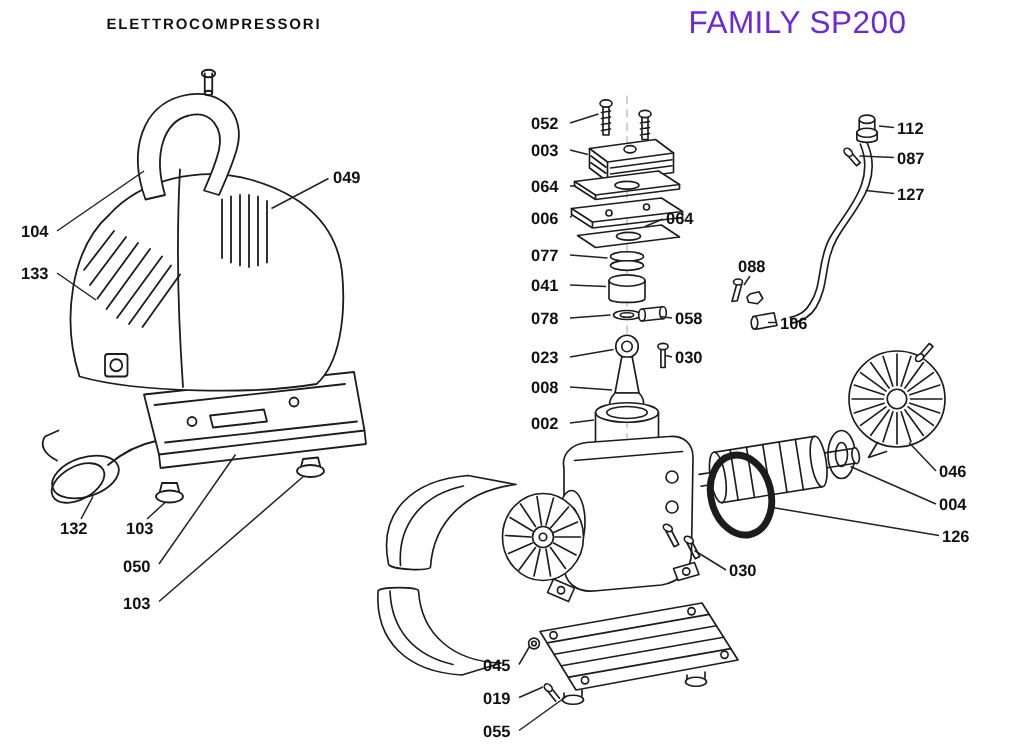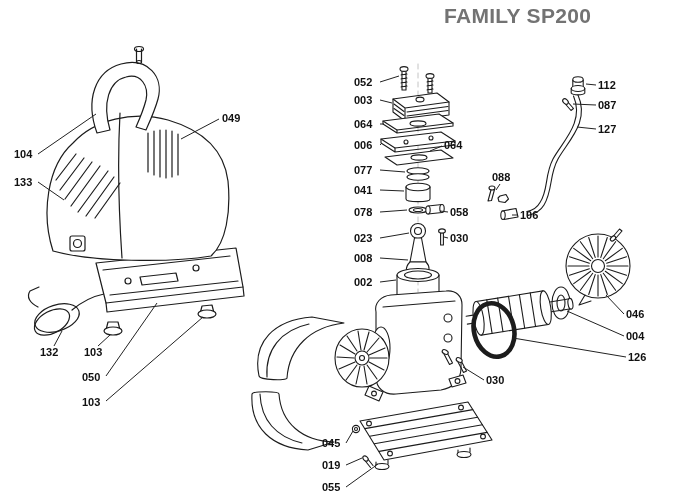--- a/index.html
+++ b/index.html
@@ -1,40 +1,41 @@
 <!DOCTYPE html>
 <html><head>
 <meta charset="utf-8">
 <style>
   * { margin:0; padding:0; box-sizing:border-box; }
   html,body { width:686px; height:496px; background:#fff; }
   .page { position:relative; width:686px; height:496px; background:#fff;
           font-family:"Liberation Sans", sans-serif; overflow:hidden; }
   .brand { position:absolute; left:71px; top:11px; font-size:10px; font-weight:700;
            letter-spacing:1.2px; color:#111; }
-  .model { position:absolute; left:444px; top:4px; font-size:21px; font-weight:700;
-           letter-spacing:.3px; color:#737373; }
+  .model { position:absolute; left:459px; top:4px; font-size:21px; font-weight:400;
+           letter-spacing:.3px; color:#6d28d9; }
   svg.canvas { position:absolute; left:0; top:0; }
   text.callout { font-family:"Liberation Sans", sans-serif; font-size:11px;
                  font-weight:700; fill:#111; }
   .leader { stroke:#222; stroke-width:1; }
   .tavola { position:absolute; left:589px; top:367px; width:72px;
             border:1.4px solid #111; background:#fff; }
   .trow { border-bottom:1px solid #111; padding:1px 4px; font-size:10px;
           color:#111; height:14px; line-height:12px; }
   .trow.th { font-weight:600; letter-spacing:.4px; }
   .trow.tb { font-weight:700; font-size:11px; }
   .trow.empty { height:19px; }
   .tavola .trow:last-child { border-bottom:none; }
 </style>
 </head>
 <body>
 
 <div class="page">
 
+  <div class="brand">ELETTROCOMPRESSORI</div>
   <div class="model">FAMILY SP200</div>
 
   <svg class="canvas" width="686" height="496" viewBox="0 0 686 496" xmlns="http://www.w3.org/2000/svg">
 
     <g stroke="#1c1c1c" stroke-width="1.2" fill="none" stroke-linecap="round" stroke-linejoin="round">
 
       <g>
         <ellipse cx="57" cy="318" rx="23" ry="13" transform="rotate(-18 57 318)"></ellipse>
         <ellipse cx="52" cy="322" rx="19" ry="11" transform="rotate(-28 52 322)"></ellipse>
         <path d="M72,310 C84,300 94,296 104,294"></path>

